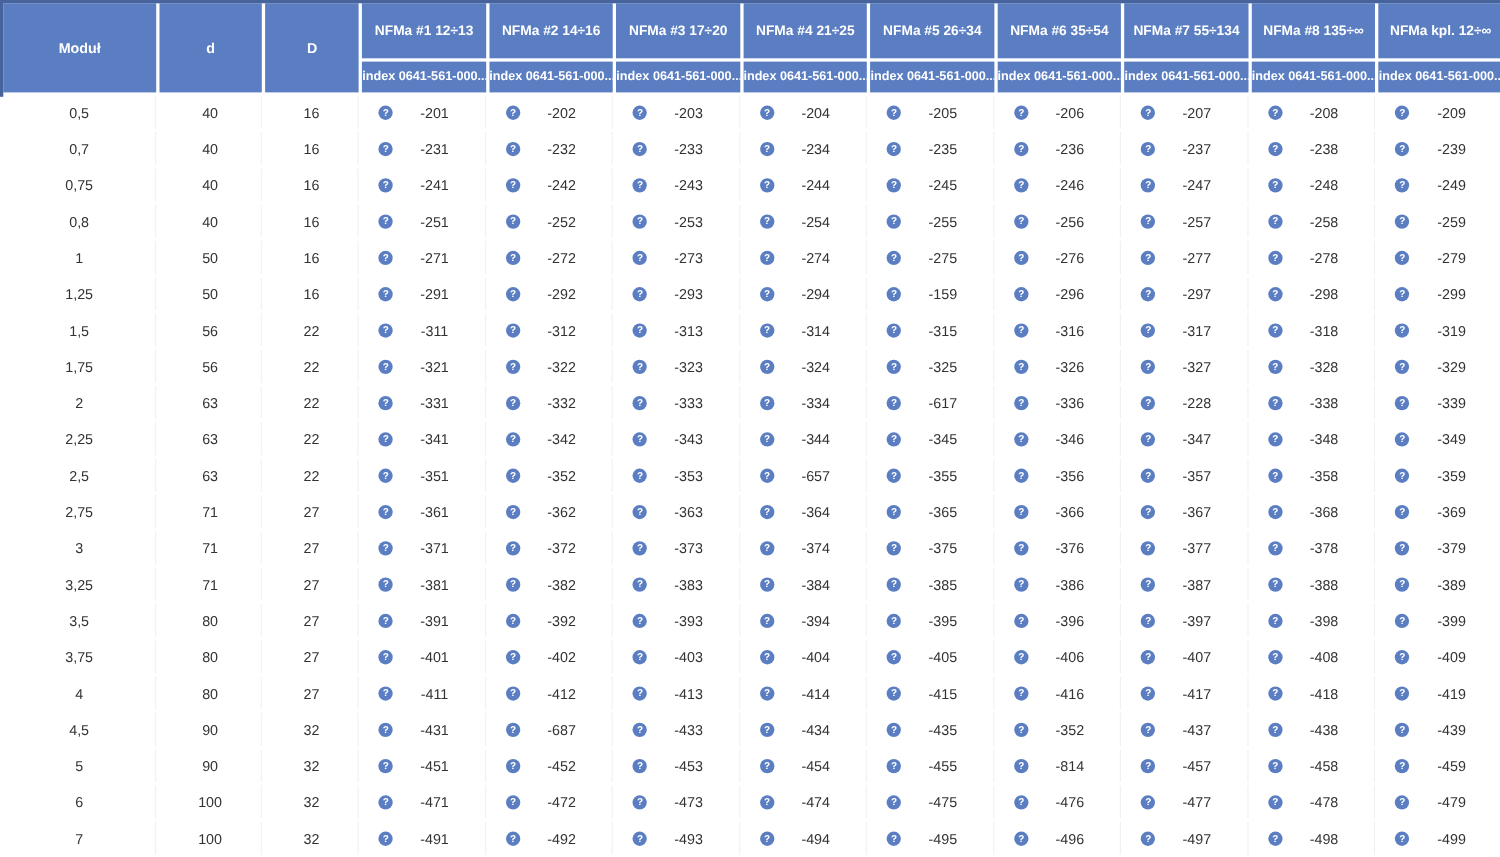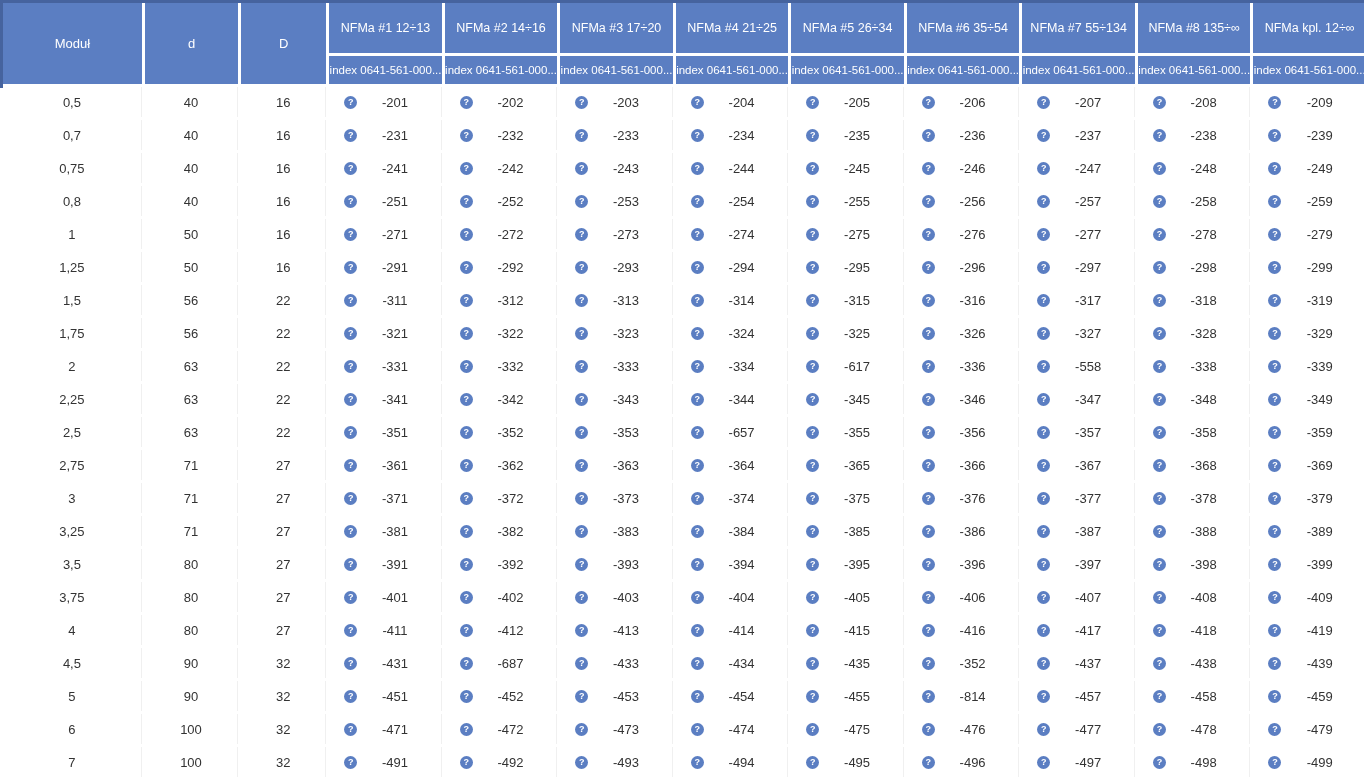--- a/index.html
+++ b/index.html
@@ -1,21 +1,21 @@
 <!DOCTYPE html>
 <html><head>
 <meta charset="utf-8">
 <style>
   html,body{margin:0;padding:0;background:#fff;}
   body{font-family:"Liberation Sans",sans-serif;}
   .viewport{position:relative;width:1364px;height:779px;overflow:hidden;background:#fff;}
   .top-accent{position:absolute;top:0;left:0;width:100%;height:3px;background:#46639e;z-index:3;}
   .left-accent{position:absolute;top:0;left:0;width:3px;height:88px;background:#46639e;z-index:3;}
   table{border-collapse:separate;border-spacing:3px;table-layout:fixed;width:1369px;}
-  th{background:#5b7ec2;color:#fff;font-weight:normal;text-align:center;vertical-align:middle;padding:0;margin-top:36px;}
+  th{background:#5b7ec2;color:#fff;font-weight:bold;text-align:center;vertical-align:middle;padding:0;margin-top:36px;}
   th.grp{height:50px;font-size:12.5px;width:111px;}
   th.idx{height:28px;font-size:11.5px;white-space:nowrap;overflow:hidden;}
   th.fix{font-size:13px;}
   th.w1{width:137px;}
   th.w2{width:92px;}
   th.w3{width:84px;}
   tbody td{height:30px;background:#fff;color:#333;font-size:13px;text-align:center;
            vertical-align:middle;padding:0;border-right:1px solid #f0f0f0;}
   tbody td:last-child{border-right:none;}
   .qwrap{display:flex;align-items:center;height:100%;}
@@ -378,21 +378,21 @@
           </td>
           <td>
             <div class="qwrap">
               <span class="qicon">?</span>
               <span class="val">-294</span>
             </div>
           </td>
           <td>
             <div class="qwrap">
               <span class="qicon">?</span>
-              <span class="val">-295</span>
+              <span class="val">-159</span>
             </div>
           </td>
           <td>
             <div class="qwrap">
               <span class="qicon">?</span>
               <span class="val">-296</span>
             </div>
           </td>
           <td>
             <div class="qwrap">
@@ -567,21 +567,21 @@
           </td>
           <td>
             <div class="qwrap">
               <span class="qicon">?</span>
               <span class="val">-336</span>
             </div>
           </td>
           <td>
             <div class="qwrap">
               <span class="qicon">?</span>
-              <span class="val">-558</span>
+              <span class="val">-228</span>
             </div>
           </td>
           <td>
             <div class="qwrap">
               <span class="qicon">?</span>
               <span class="val">-338</span>
             </div>
           </td>
           <td>
             <div class="qwrap">

